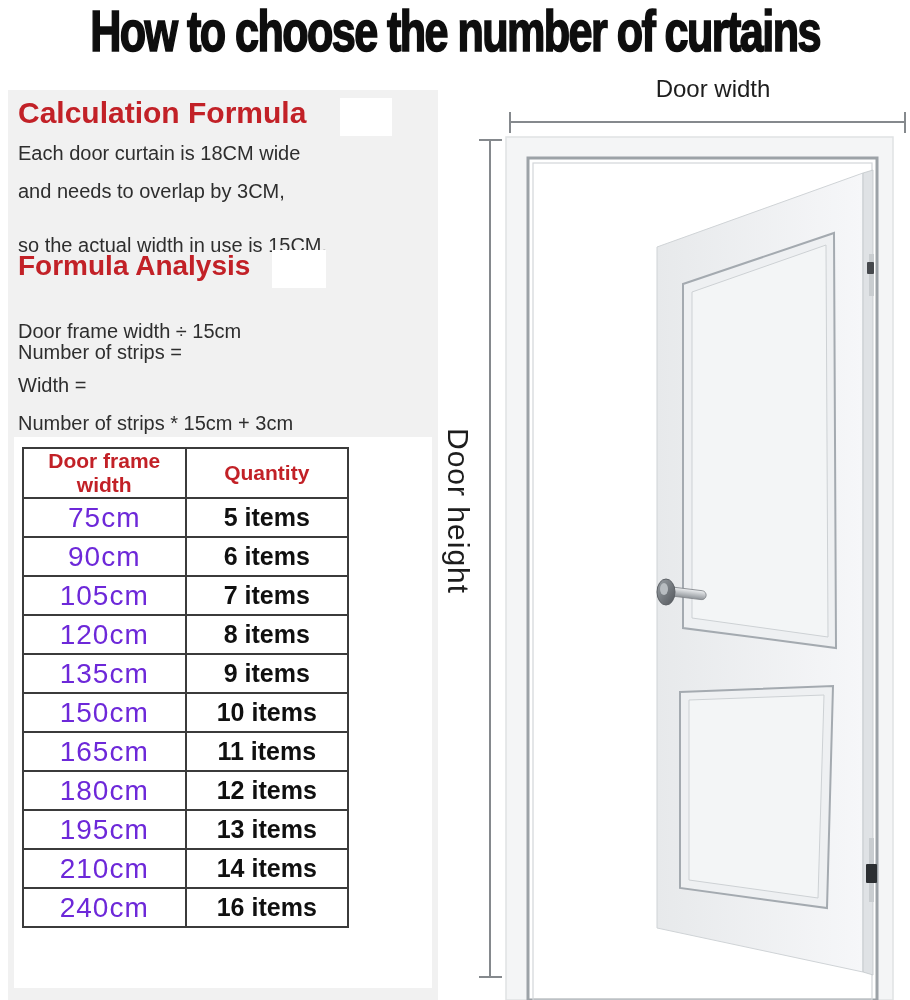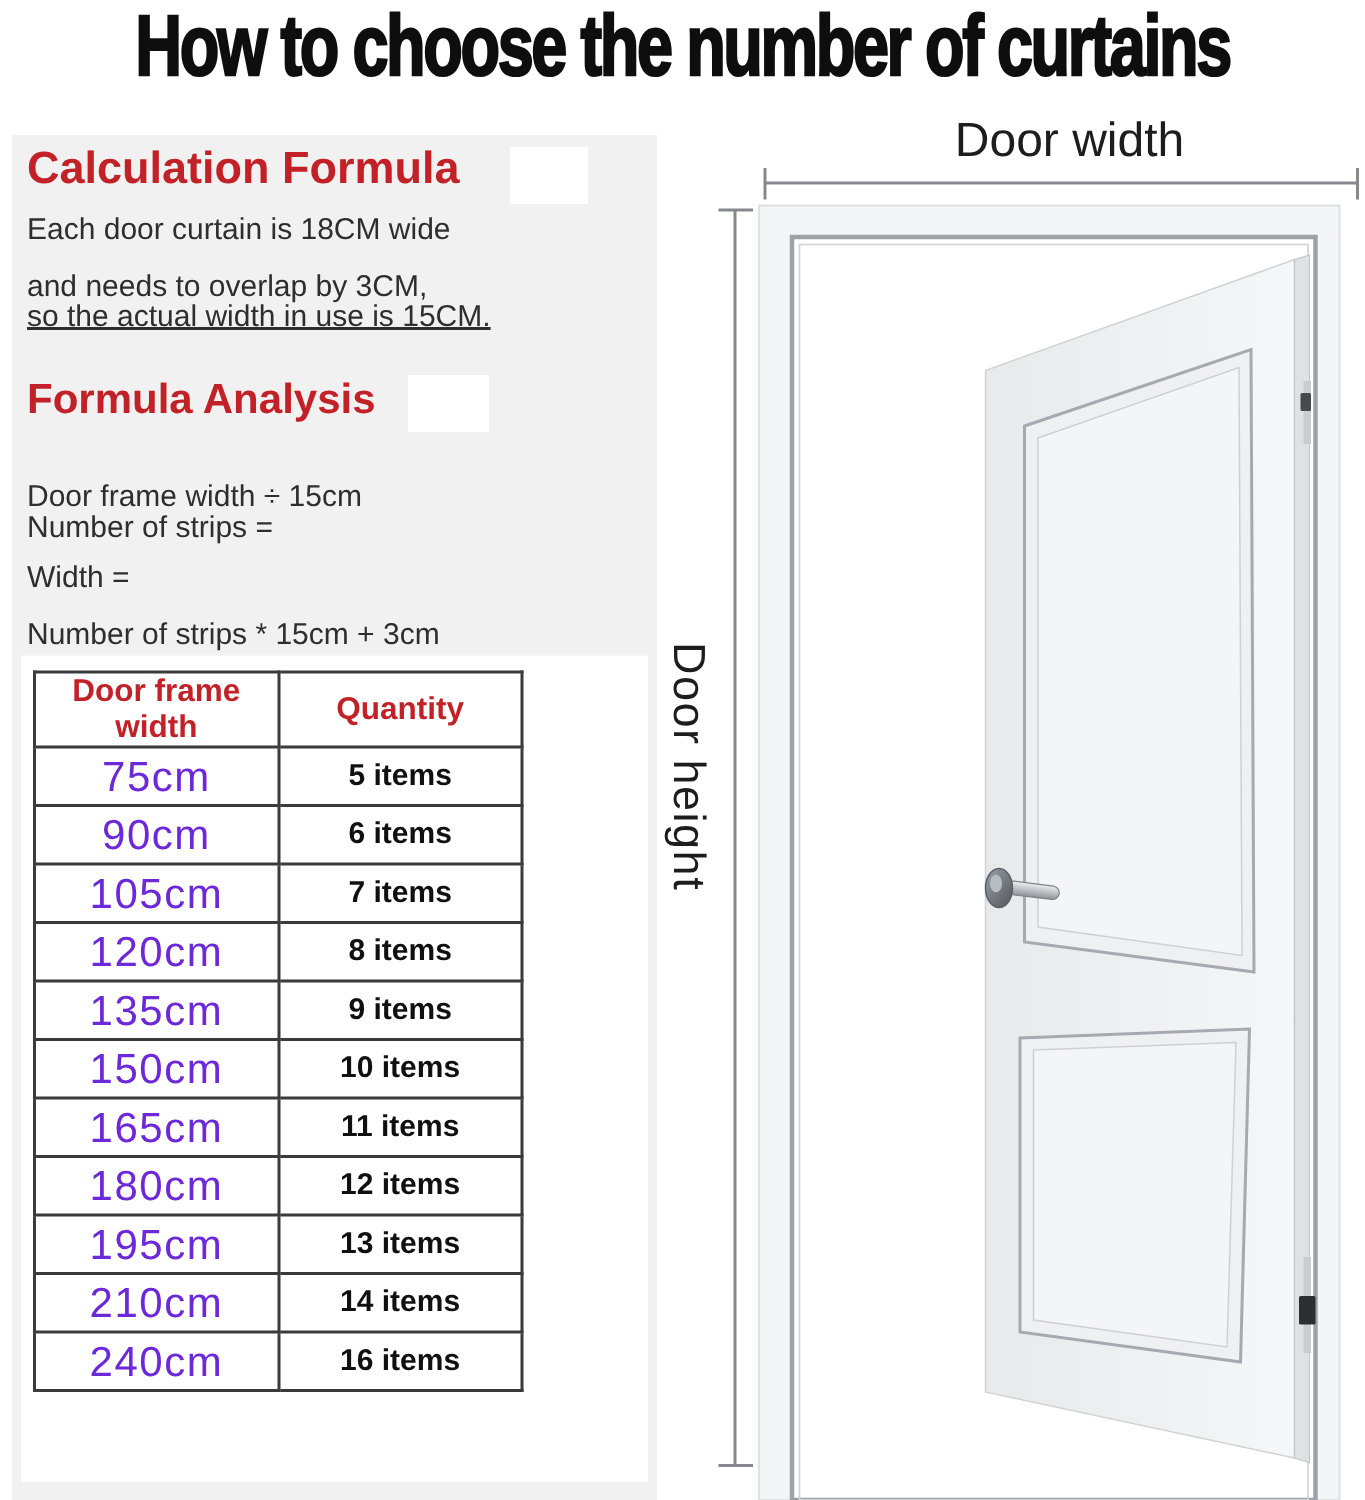--- a/index.html
+++ b/index.html
@@ -12,41 +12,41 @@
   .title-bar span{display:inline-block;font-size:54px;font-weight:700;letter-spacing:-2px;
                   color:#0e0e0e;-webkit-text-stroke:1.6px #0e0e0e;
                   transform:scale(0.80,1.06);transform-origin:center;white-space:nowrap;}
 
   
   .left-panel{position:absolute;left:8px;top:90px;width:430px;height:910px;background:var(--panel-bg,#f1f1f1);}
   .h-red{position:absolute;left:10px;font-weight:700;color:var(--accent-red,#c22127);white-space:nowrap;}
   .h1{top:6px;font-size:30px;}
   .h2{top:160px;font-size:28px;}
   .body-line{position:absolute;left:10px;font-size:20px;color:#2e2e2e;white-space:nowrap;}
-  .s1-l0{top:52px;} .s1-l1{top:90px;} .s1-l2{top:110px;text-decoration:underline;}
+  .s1-l0{top:52px;} .s1-l1{top:90px;} .s1-l2{top:144px;}
   .s2-l0{top:207px;margin-top:44px;} .s2-l1{top:230px;} .s2-l2{top:284px;} .s2-l3{top:322px;text-align:right;}
   .white-patch{position:absolute;background:#ffffff;}
   .patch1{left:332px;top:8px;width:52px;height:38px;}
   .patch2{left:264px;top:160px;width:54px;height:38px;}
 
   
   .table-card{position:absolute;left:6px;top:347px;width:418px;height:551px;background:#ffffff;}
   table.qty{border-collapse:collapse;table-layout:fixed;position:absolute;left:8px;top:10px;
             width:327px;background:#fff;}
   table.qty th,table.qty td{border:2px solid var(--table-border,#3b3b3b);text-align:center;
             padding:0;overflow:hidden;vertical-align:middle;}
   table.qty th{height:38px;font-size:21px;font-weight:700;color:var(--accent-red,#c22127);}
   table.qty td{height:37px;}
   td.c0{font-size:28px;color:#6d28d9;font-weight:400;letter-spacing:1px;}
-  td.c1{font-size:20px;font-weight:700;color:#101010;}
+  td.c1{font-size:25px;font-weight:700;color:#101010;}
 
   
   .door-area{position:absolute;left:440px;top:70px;width:470px;height:930px;}
   .door-width-label{position:absolute;left:167px;top:5px;width:212px;text-align:center;
-                    font-size:32px;color:#1d1d1d;}
+                    font-size:24px;color:#1d1d1d;}
   .door-height-label{position:absolute;left:1px;top:358px;writing-mode:vertical-rl;
                      font-size:30px;color:#1d1d1d;letter-spacing:1px;}
   .door-svg{position:absolute;left:0;top:0;}
 </style>
 </head>
 <body>
 
 <div class="stage">
 
   <div class="title-bar">

